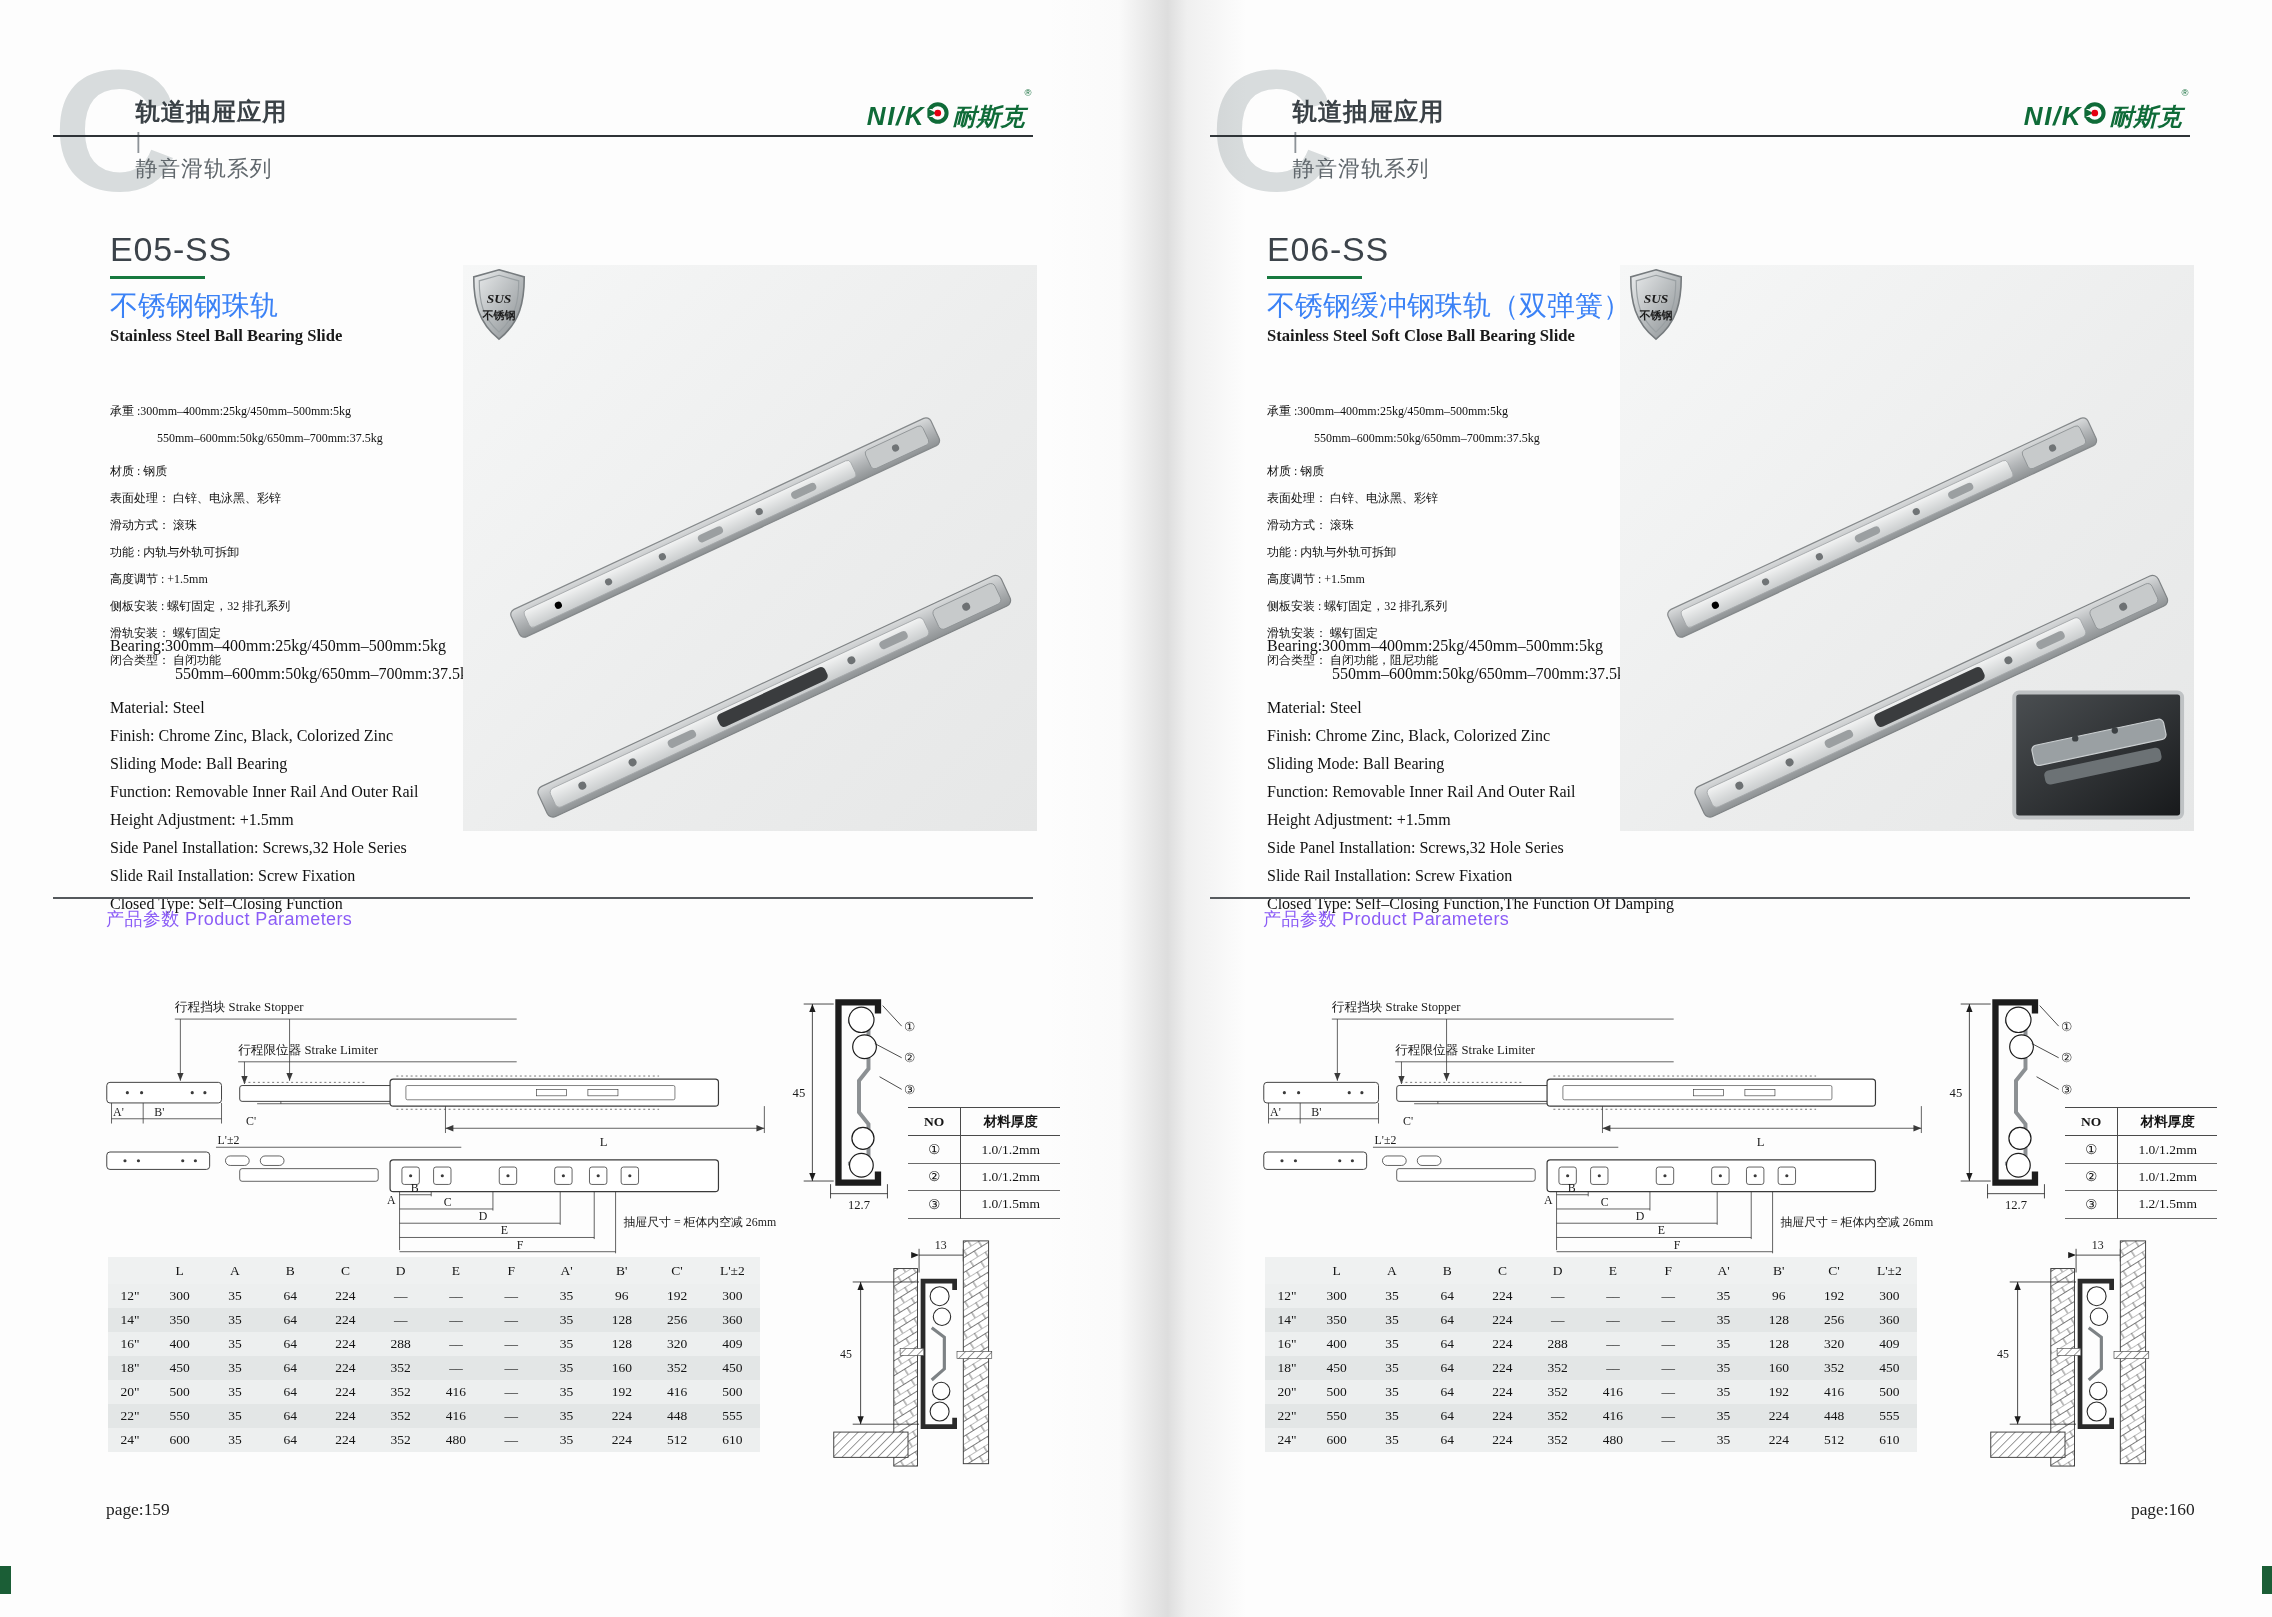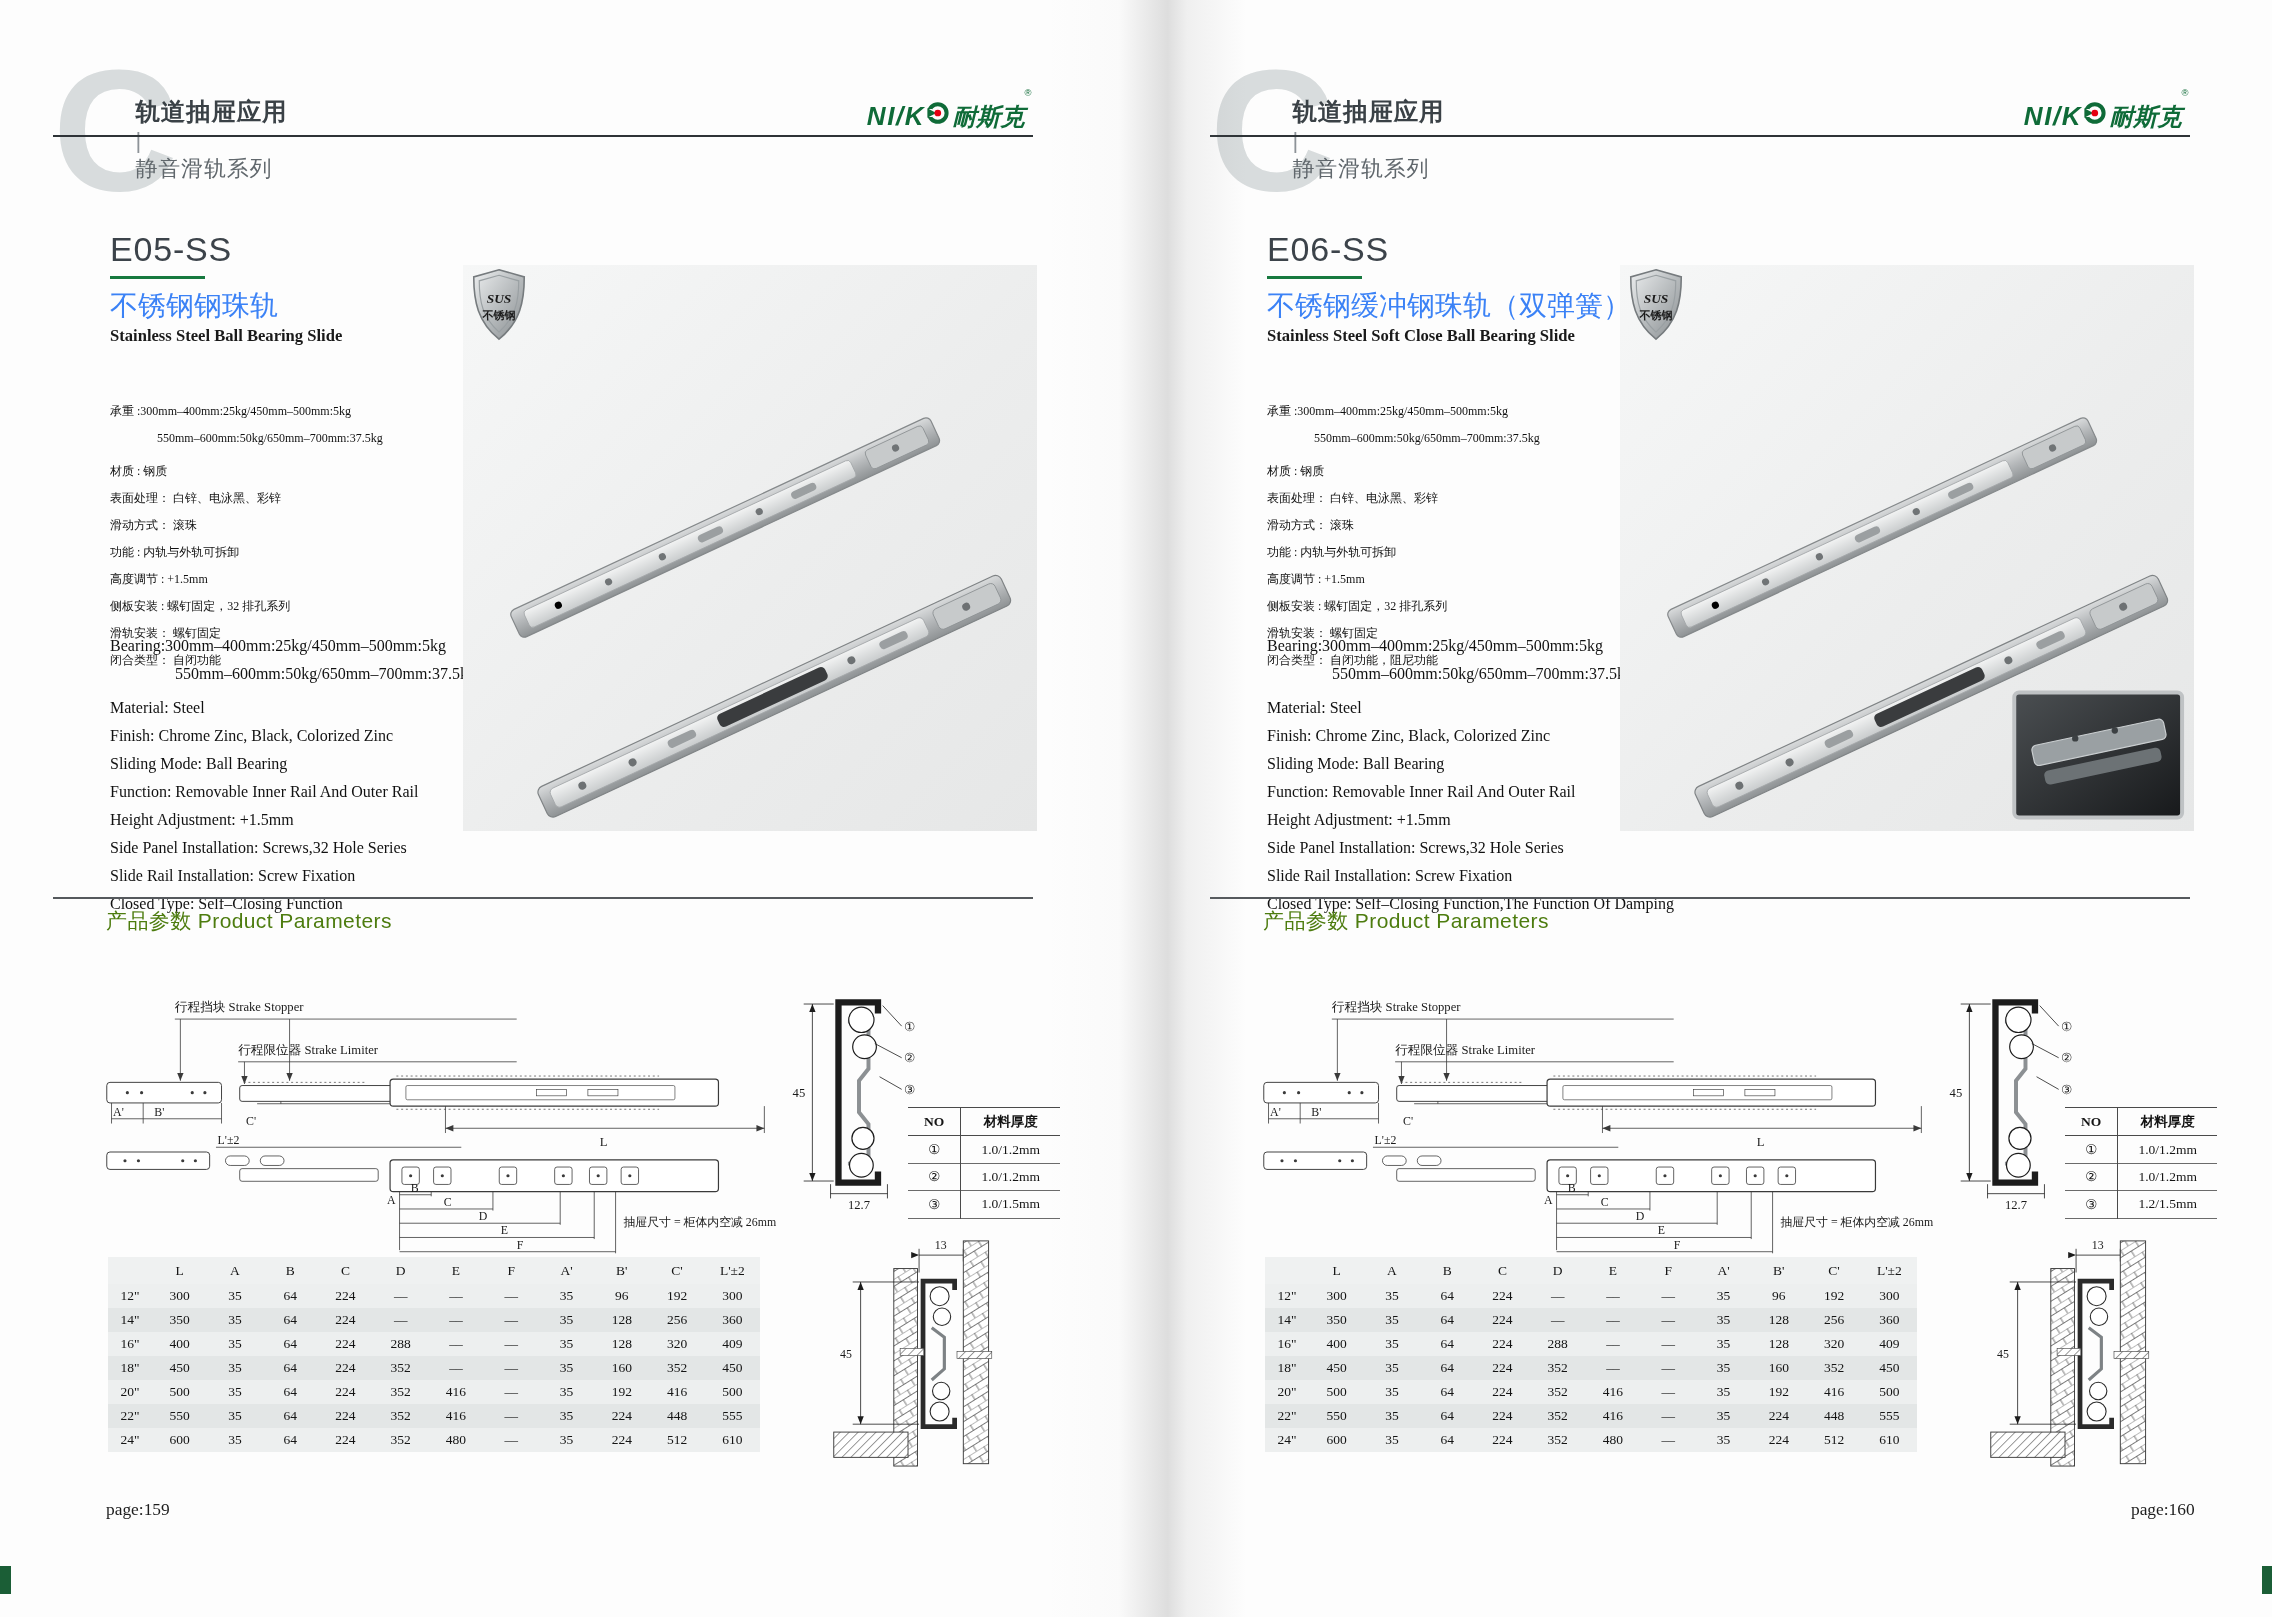--- a/index.html
+++ b/index.html
@@ -37,21 +37,21 @@
   .specs-cn{left:51px;top:398px;font-size:12px;}
   .specs-en{left:51px;top:632px;font-size:16px;}
   .spec-line{line-height:27px;white-space:nowrap;}
   .specs-en .spec-line{line-height:28px;}
   .spec-line.indent{padding-left:47px;}
   .specs-en .spec-line.indent{padding-left:65px;}
   .spec-line.gap{margin-top:6px;}
 
   
   .section-rule{position:absolute;left:-6.3px;right:0;top:897px;height:1.6px;background:#55595d;}
-  .section-title{position:absolute;left:47px;top:907px;font-size:21px;color:#4d7c0f;letter-spacing:0.4px;}
+  .section-title{position:absolute;left:47px;top:907px;font-size:18px;color:#8b5cf6;letter-spacing:0.4px;}
 
   
   .drawing{position:absolute;left:46px;top:989px;width:673px;height:273px;}
   .xsection{position:absolute;left:727px;top:974px;width:131px;height:241px;}
   .thick-table{position:absolute;left:849px;top:1107px;width:152px;border-collapse:collapse;font-family:"Liberation Serif","DejaVu Serif",serif;font-size:13.5px;color:#141414;text-align:center;}
   .thick-table th{font-weight:bold;padding:4.7px 3.2px;border-bottom:1.2px solid #4a4a4a;}
   .thick-table tr{border-bottom:0.8px solid #6b6b6b;}
   .thick-table{border-top:1.2px solid #4a4a4a;border-bottom:1.2px solid #4a4a4a;}
   .thick-table th:first-child,.thick-table td:first-child{border-right:1.2px solid #4a4a4a;width:46px;}
   .thick-table td{padding:4.7px 3.2px;}

